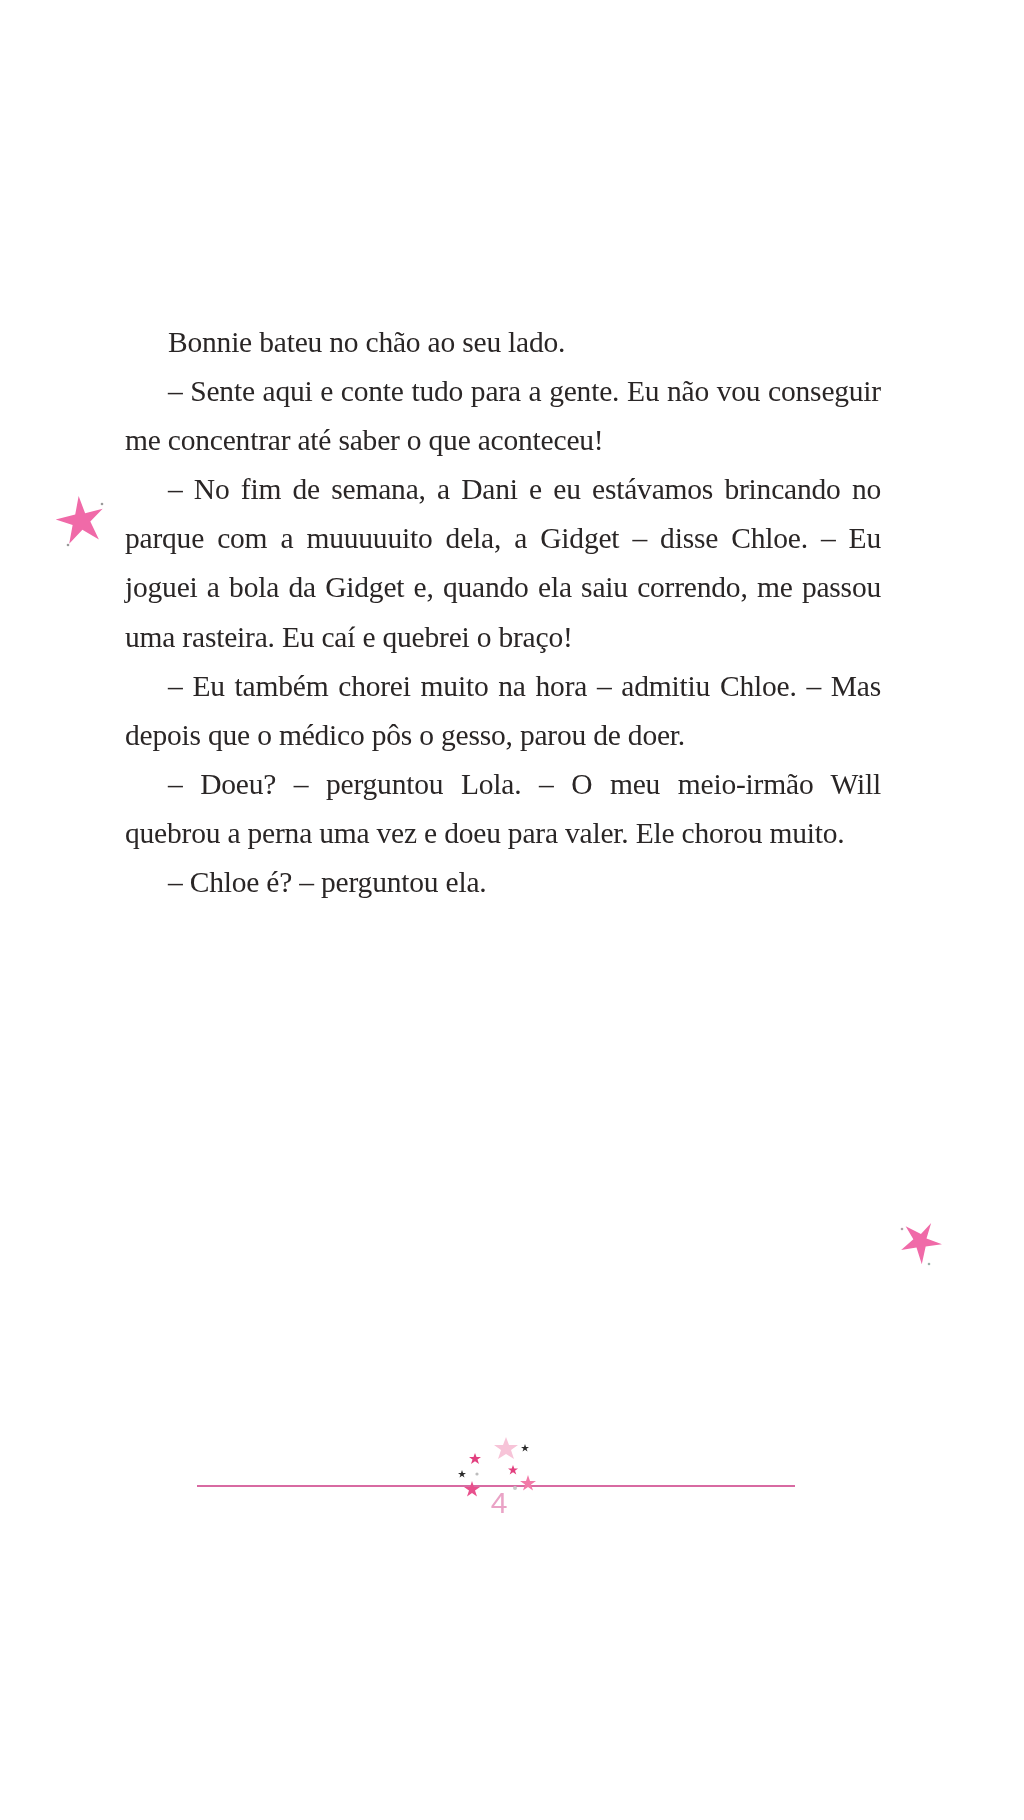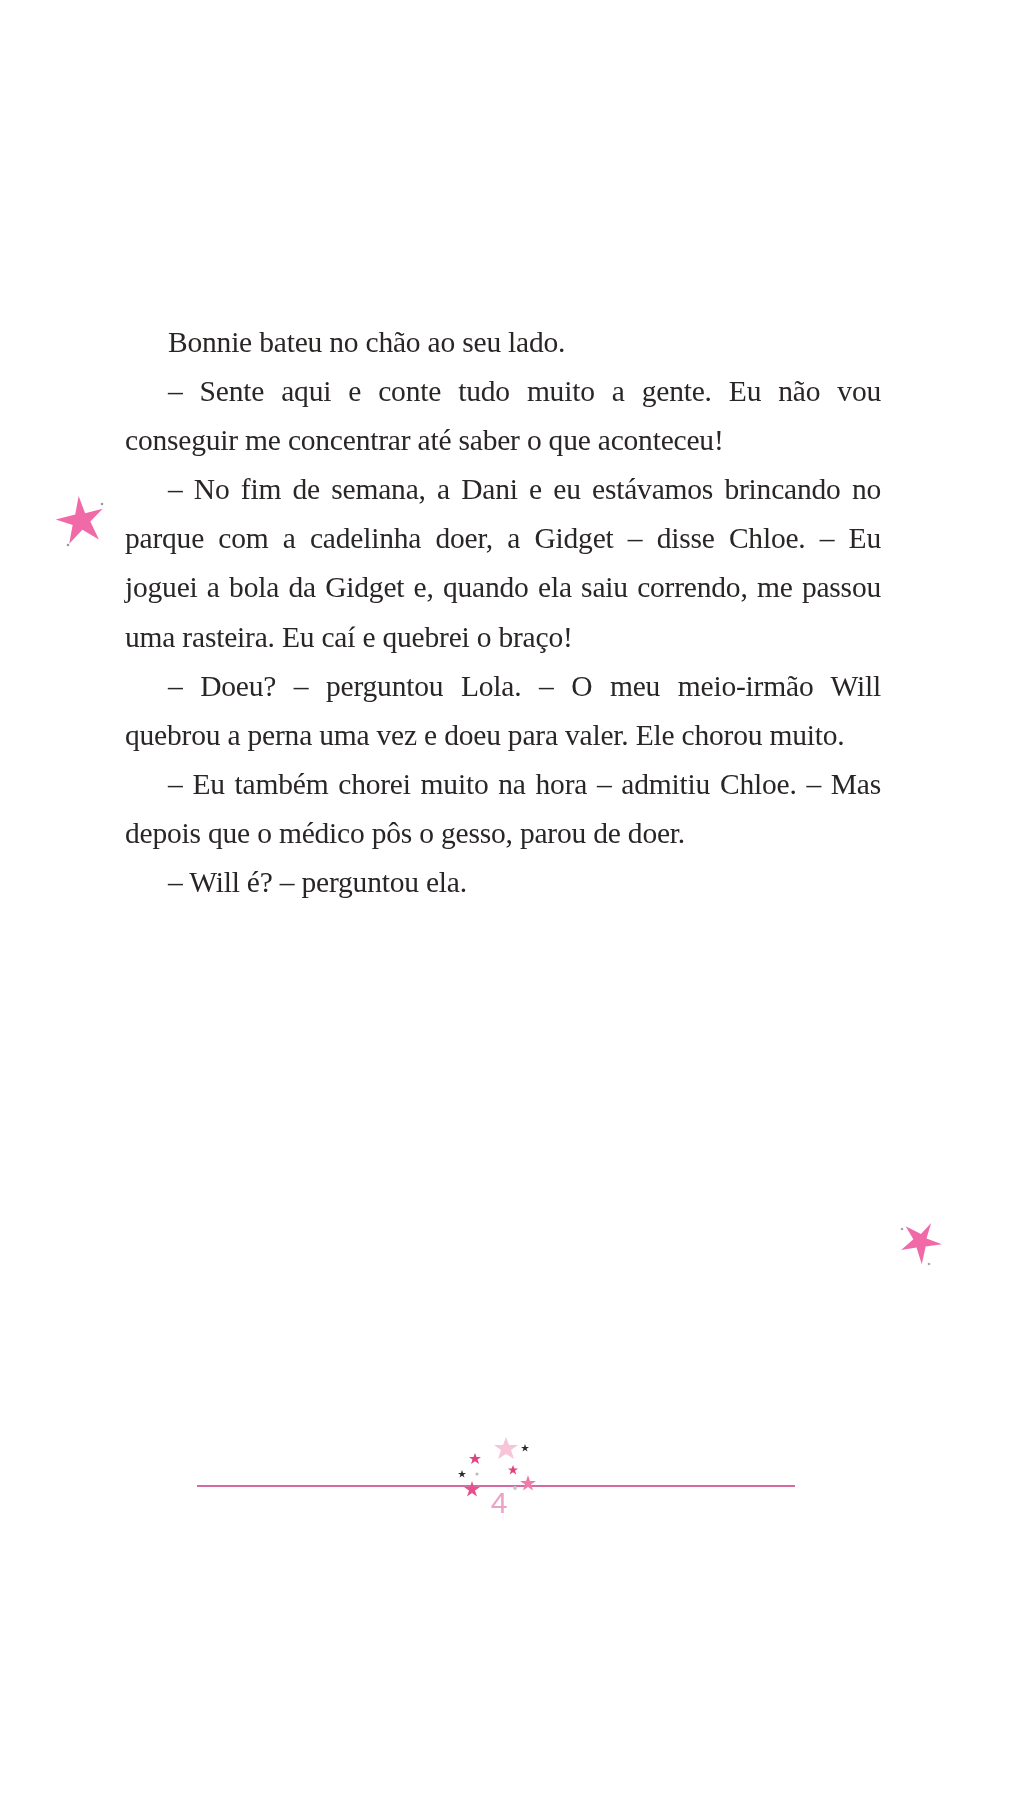--- a/index.html
+++ b/index.html
@@ -86,25 +86,25 @@
   <div class="star" style="left:896px; top:1218px;">
     <svg width="50" height="50" viewBox="0 0 50 50">
       <polygon points="33,4 30,20 46,24 30,28 28,46 21,30 6,34 17,22 8,10 24,16" fill="#f06aa8" transform="rotate(6 25 25)"></polygon>
       <circle cx="6" cy="11" r="1.3" fill="#b0a0a8"></circle>
       <circle cx="33" cy="46" r="1.3" fill="#9ab0a8"></circle>
     </svg>
   </div>
 
   <div class="text-block">
     <p class="para">Bonnie bateu no chão ao seu lado.</p>
-    <p class="para last-left">– Sente aqui e conte tudo muito a gente. Eu não vou conseguir me concentrar até saber o que aconteceu!</p>
-    <p class="para last-left">– No fim de semana, a Dani e eu estávamos brin­cando no parque com a cadelinha doer, a Gidget – disse Chloe. – Eu joguei a bola da Gidget e, quando ela saiu correndo, me passou uma rasteira. Eu caí e quebrei o braço!</p>
+    <p class="para last-left">– Sente aqui e conte tudo para a gente. Eu não vou conseguir me concentrar até saber o que aconteceu!</p>
+    <p class="para last-left">– No fim de semana, a Dani e eu estávamos brin­cando no parque com a muuuuuito dela, a Gidget – disse Chloe. – Eu joguei a bola da Gidget e, quando ela saiu correndo, me passou uma rasteira. Eu caí e quebrei o braço!</p>
+    <p class="para last-left">– Eu também chorei muito na hora – admitiu Chloe. – Mas depois que o médico pôs o gesso, parou de doer.</p>
     <p class="para last-left">– Doeu? – perguntou Lola. – O meu meio-irmão Will quebrou a perna uma vez e doeu para valer. Ele chorou muito.</p>
-    <p class="para last-left">– Eu também chorei muito na hora – admitiu Chloe. – Mas depois que o médico pôs o gesso, parou de doer.</p>
-    <p class="para">– Will é? – perguntou ela.</p>
+    <p class="para">– Chloe é? – perguntou ela.</p>
   </div>
 
   <div class="footer-rule"></div>
 
   <div class="sparkles">
     <svg width="120" height="75" viewBox="0 0 120 75">
 
       <polygon points="66,2 69,10 78,10 71,15 74,24 66,19 58,24 61,15 54,10 63,10" fill="#f7c4d8"></polygon>
 
       <polygon points="35,18 36.5,22 41,22 37.5,24.5 39,29 35,26.3 31,29 32.5,24.5 29,22 33.5,22" fill="#e2407f"></polygon>

